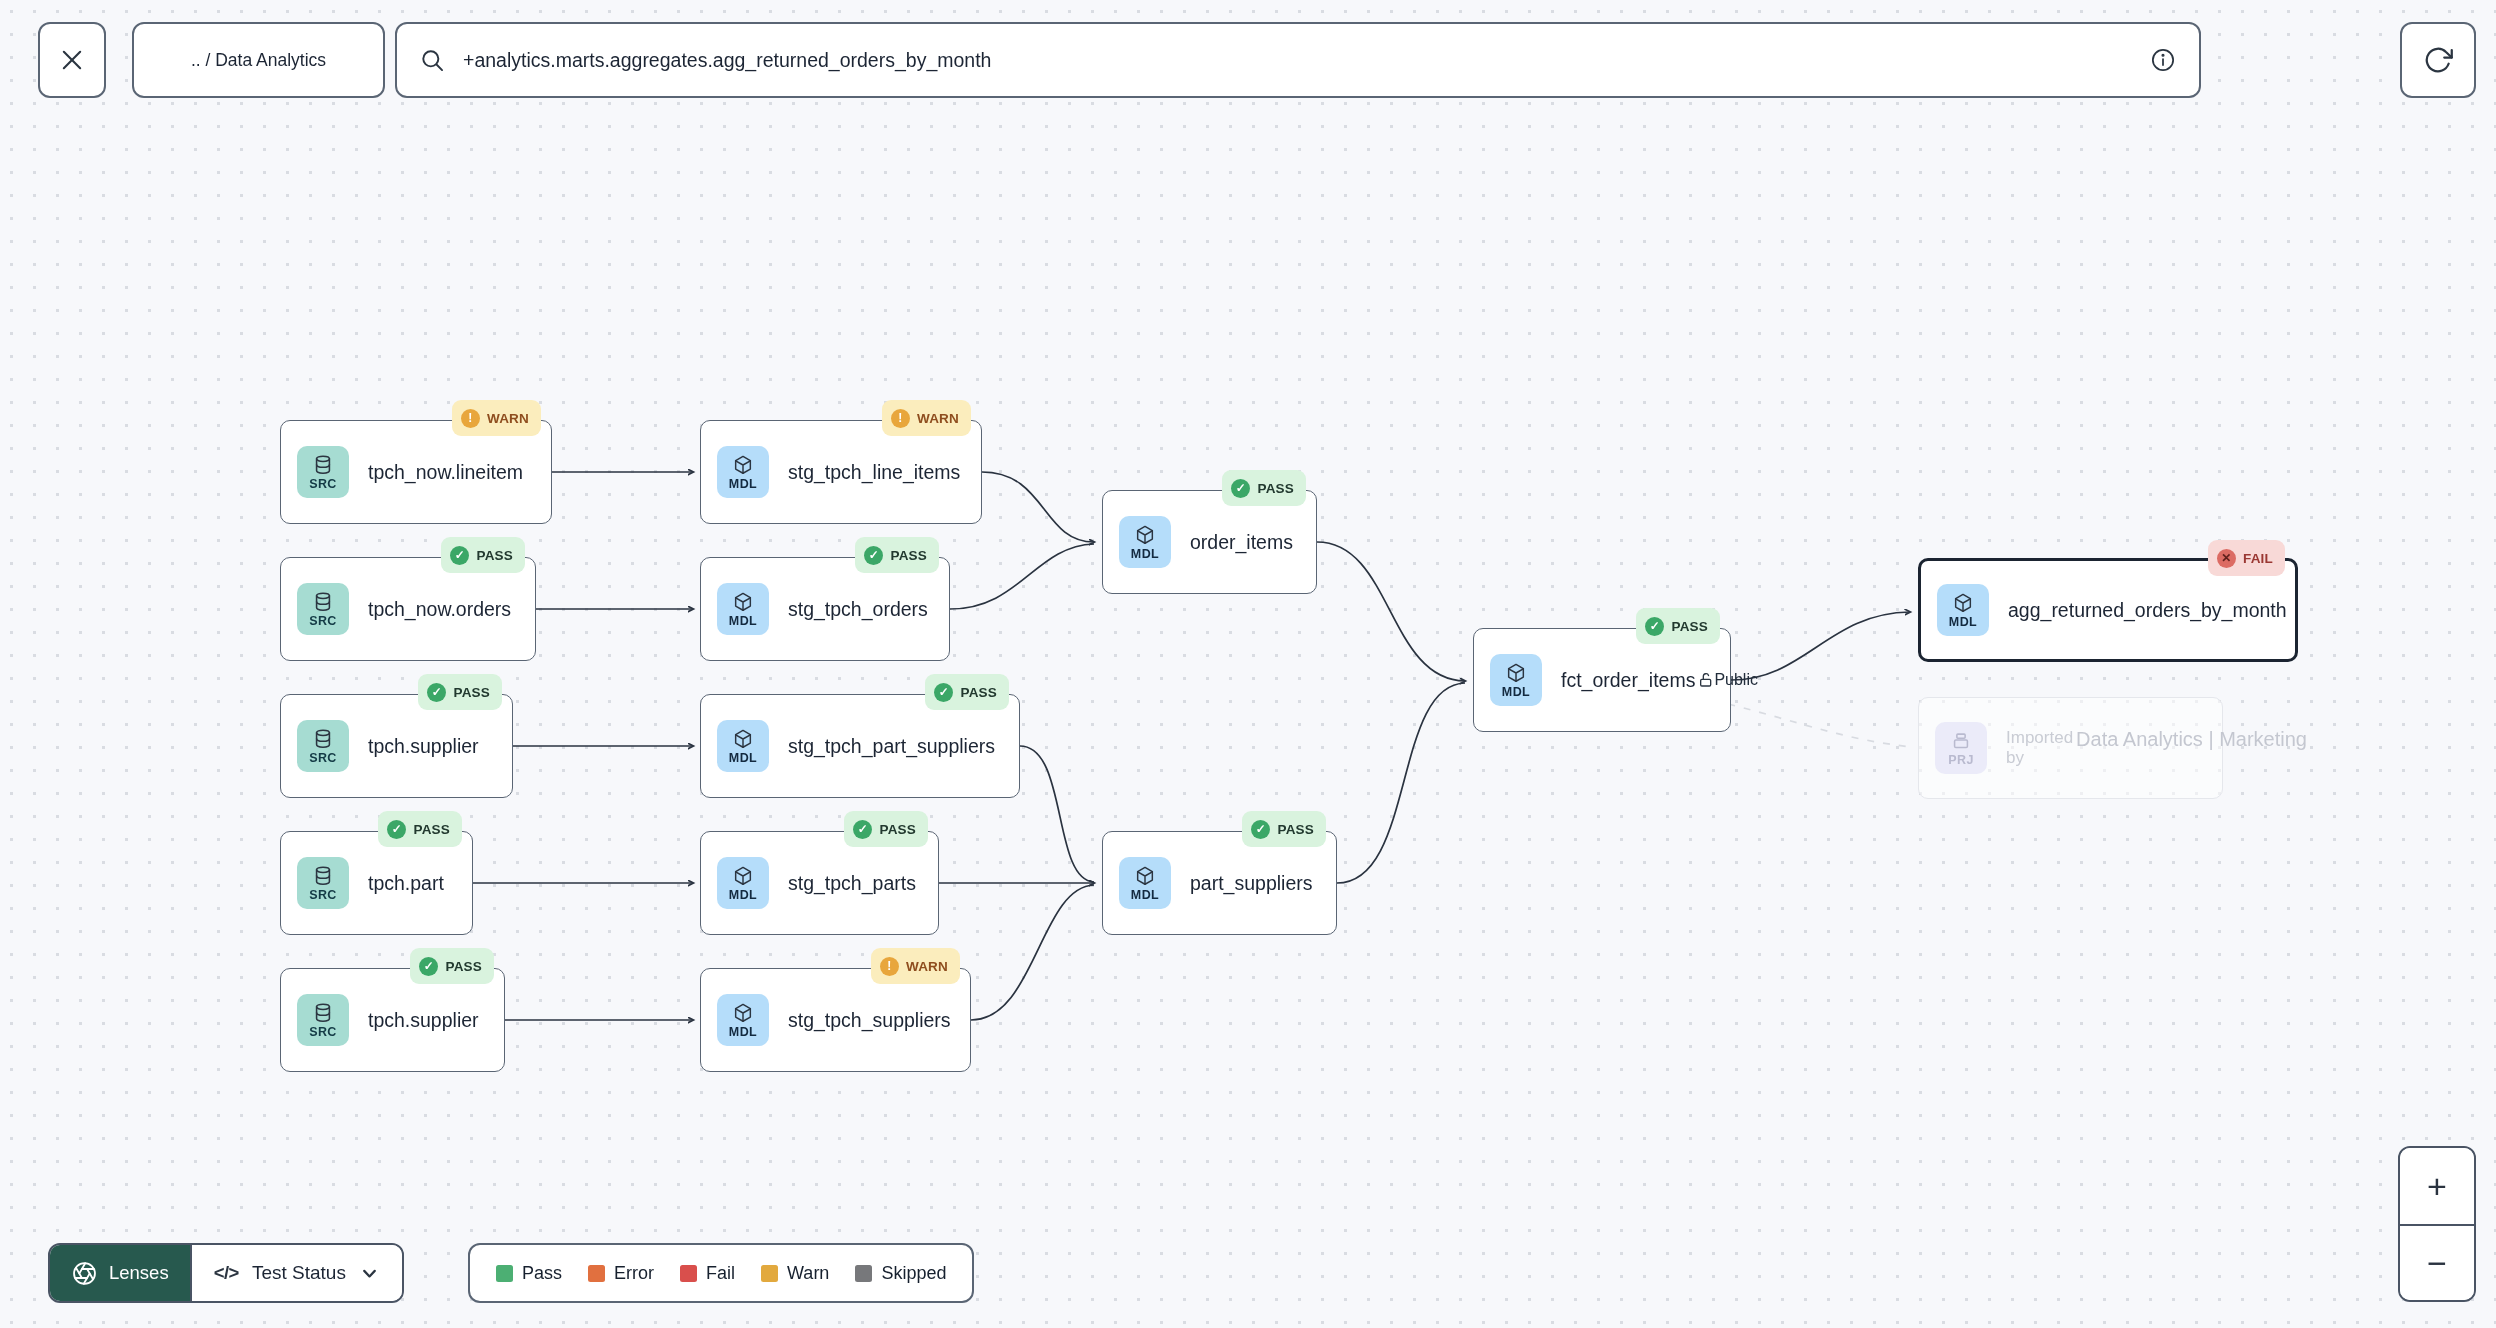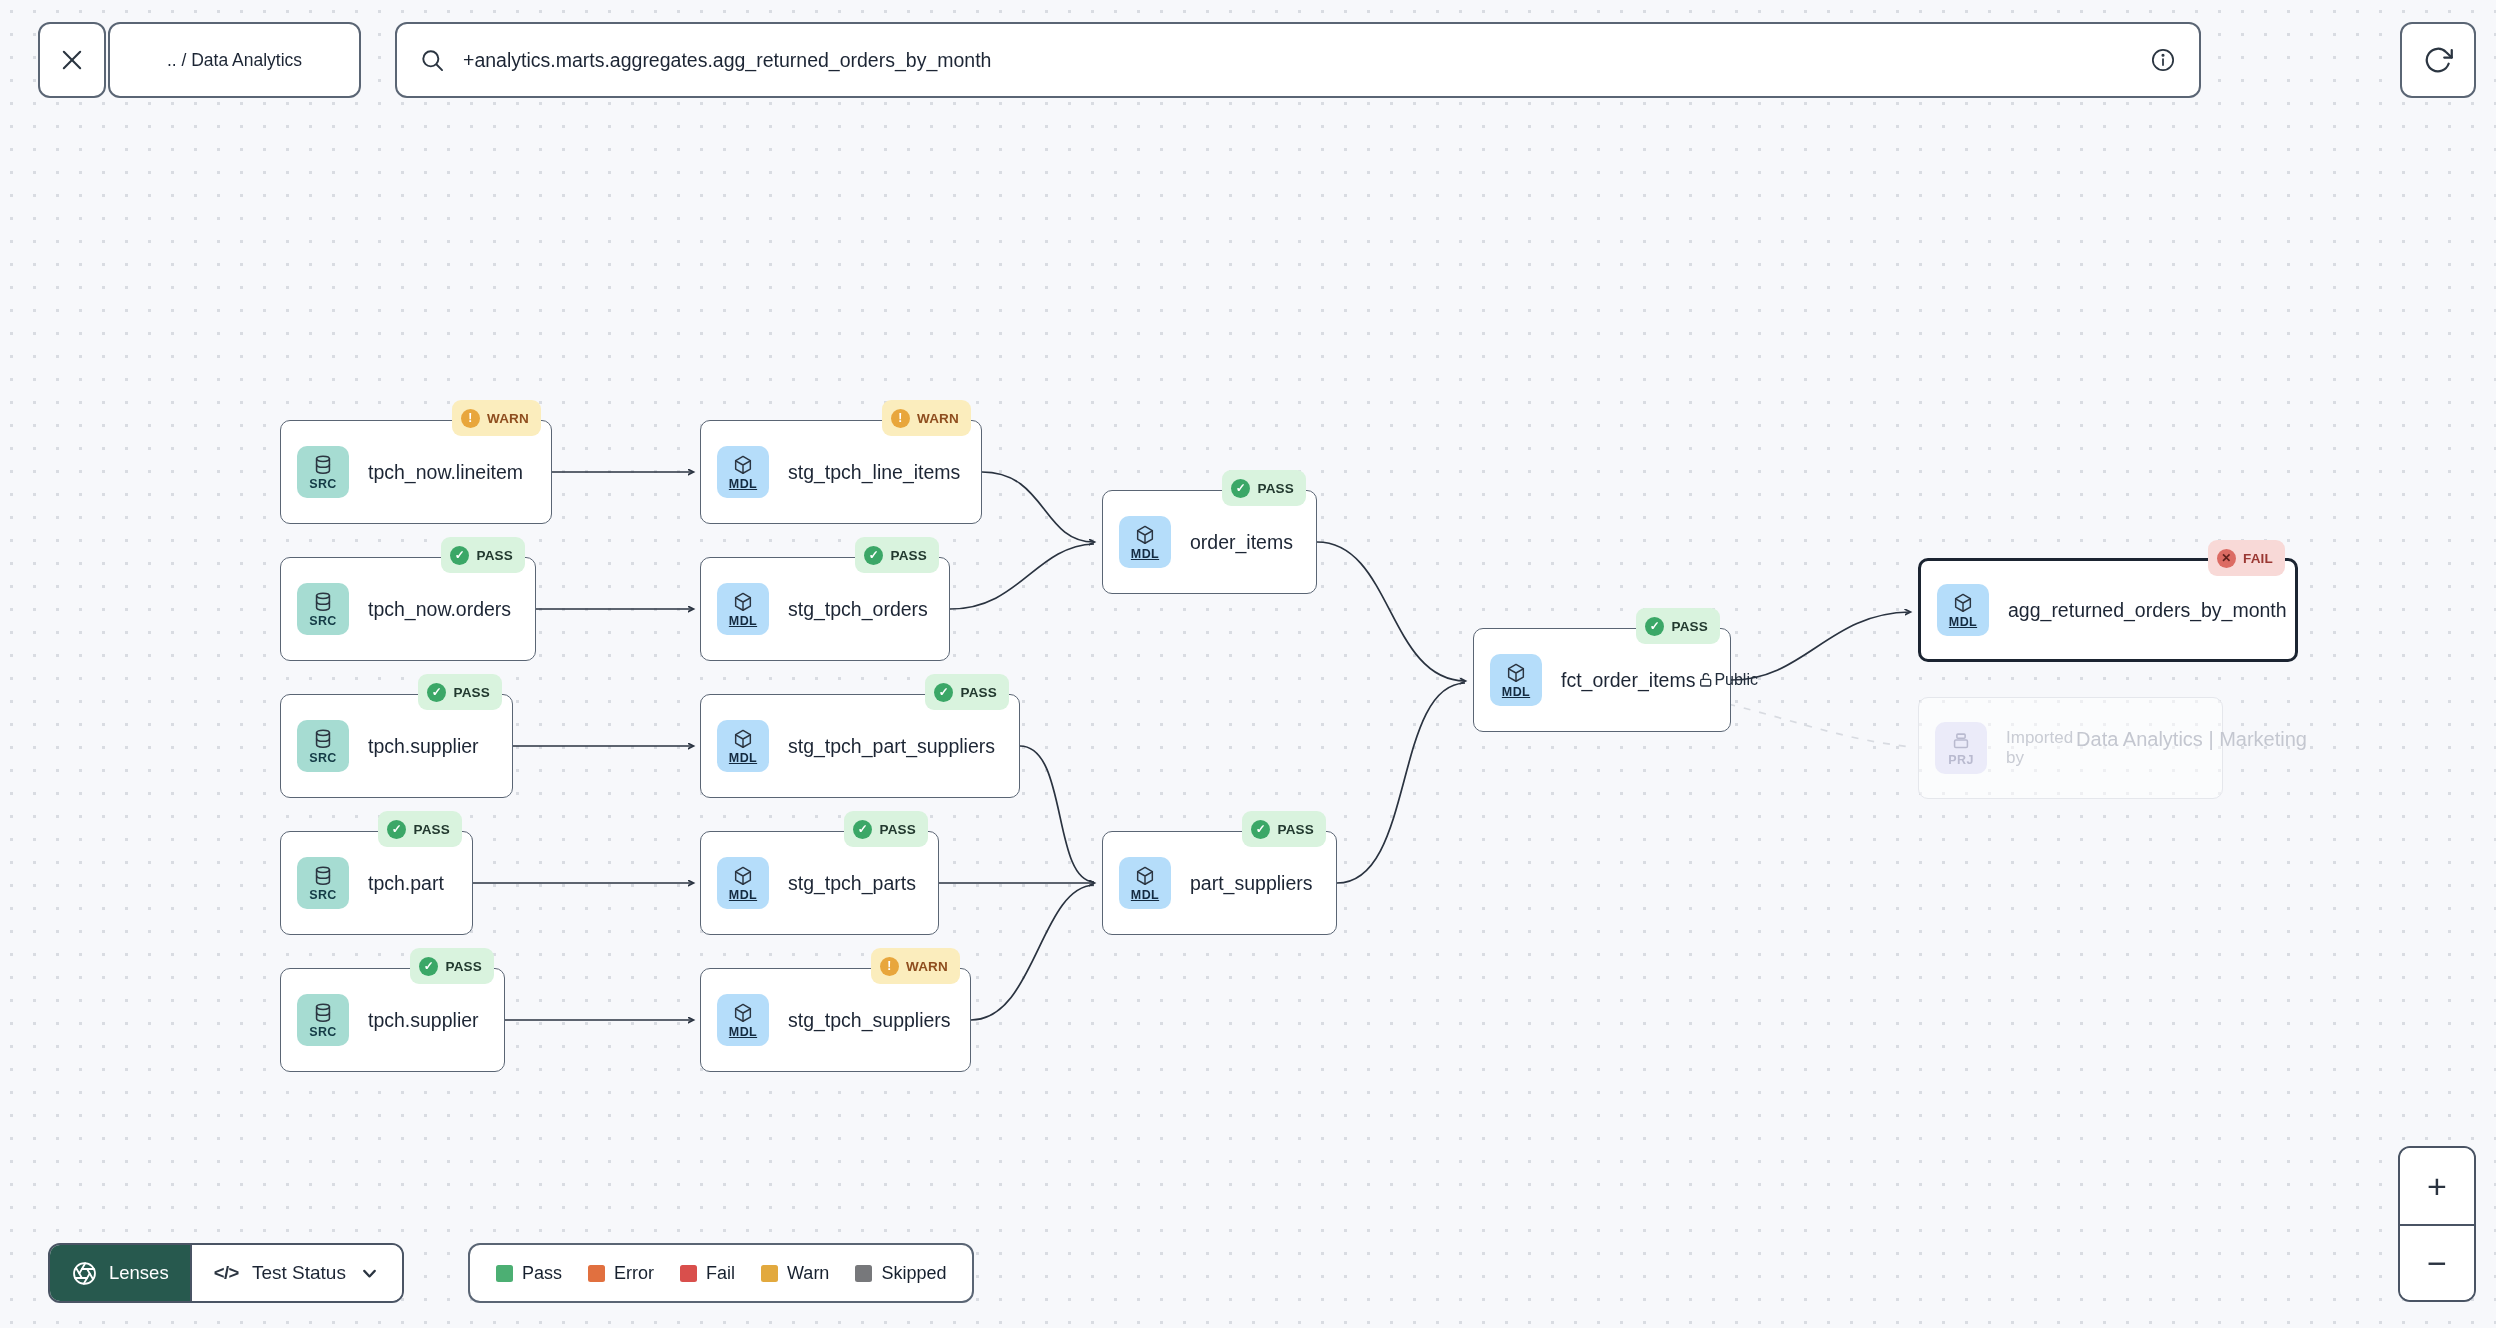--- a/index.html
+++ b/index.html
@@ -40,21 +40,21 @@
   }
   .node.selected { border:3px solid #1B2431; }
   .node.faded { border-color:#E5E7EC; background:rgba(255,255,255,.55); }
 
   .tile {
     width:52px; height:52px; border-radius:10px; flex:none;
     display:flex; flex-direction:column; align-items:center; justify-content:center; gap:1px;
   }
   .tile em { font-style:normal; font-size:12.5px; font-weight:700; letter-spacing:.4px; }
   .tile.src { background:#A6DCD2; color:#143B46; }
-  .tile.mdl { background:#B5DDFA; color:#132A40;text-decoration:underline; }
+  .tile.mdl { background:#B5DDFA; color:#132A40; }
   .tile.prj { background:#EBEBF9; color:#B9BACF; }
   .tile svg { display:block; }
   .tile.prj .icon-stroke { stroke:#B9BACF; }
 
   .nlabel { font-size:19.5px; font-weight:500; white-space:nowrap; color:#1C2534; }
   .ncol { display:flex; flex-direction:row; justify-content:center; gap:3px; }
   .sub { display:flex; align-items:center; font-size:16px; color:#222D3B; }
   .faded .line1 { font-size:17px; color:#C9CCD4; }
   .faded .line2 { font-size:20px; color:#C4C7D0; white-space:nowrap; }
 
@@ -137,21 +137,21 @@
   <path class="dashed" d="M1728,704 C1800,722 1845,740 1912,747"></path>
 </svg>
 
 <div class="topbtn" style="left:38px; top:22px; width:68px; height:76px;">
   <svg width="28" height="28" viewBox="0 0 24 24" class="icon-stroke" stroke-width="1.8">
     <line x1="5" y1="5" x2="19" y2="19"></line>
       <line x1="19" y1="5" x2="5" y2="19"></line>
   </svg>
 </div>
 
-<div class="topbtn breadcrumb-btn" style="left:108px; top:22px; width:253px; height:76px;">
+<div class="topbtn breadcrumb-btn" style="left:132px; top:22px; width:253px; height:76px;">
   <span>.. / Data Analytics</span>
 </div>
 
 <div class="topbtn searchbar" style="left:395px; top:22px; width:1806px; height:76px;">
   <svg width="27" height="27" viewBox="0 0 24 24" class="icon-stroke" stroke-width="1.7">
     <circle cx="10.5" cy="10.5" r="6.7"></circle>
       <line x1="15.6" y1="15.6" x2="20.5" y2="20.5"></line>
   </svg>
   <input type="text" value="+analytics.marts.aggregates.agg_returned_orders_by_month" style="">
   <span class="info-wrap">

